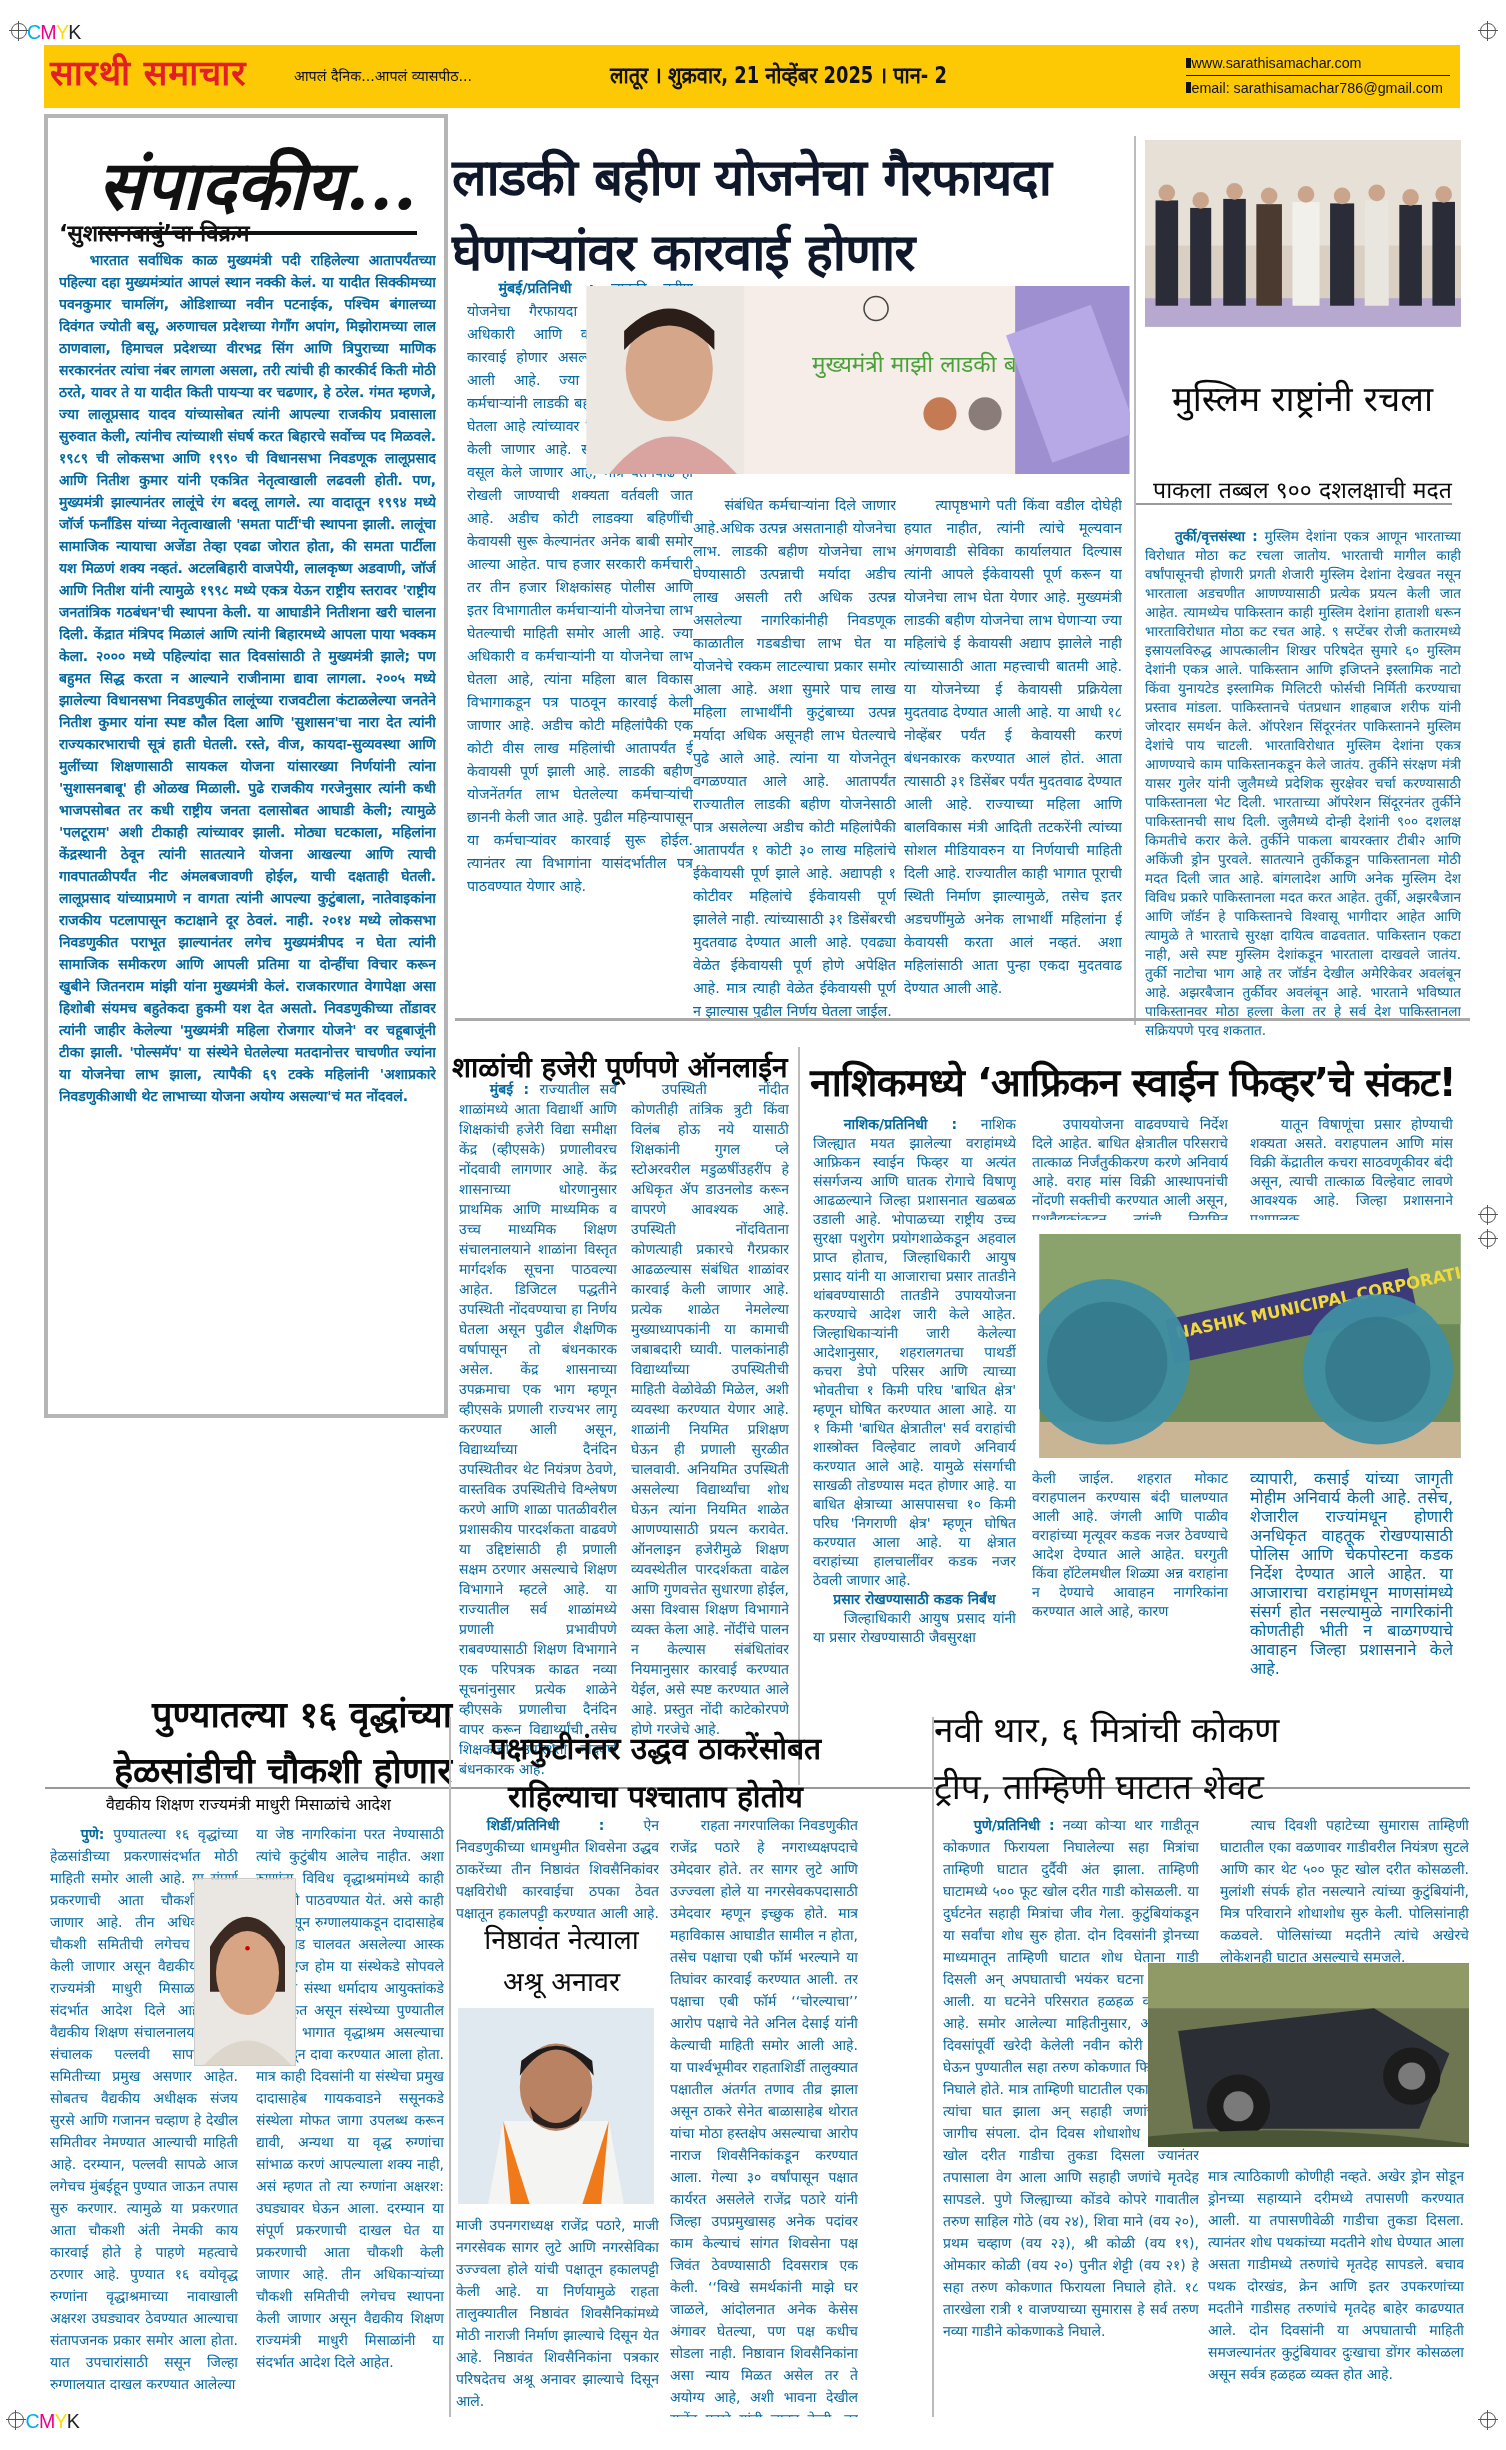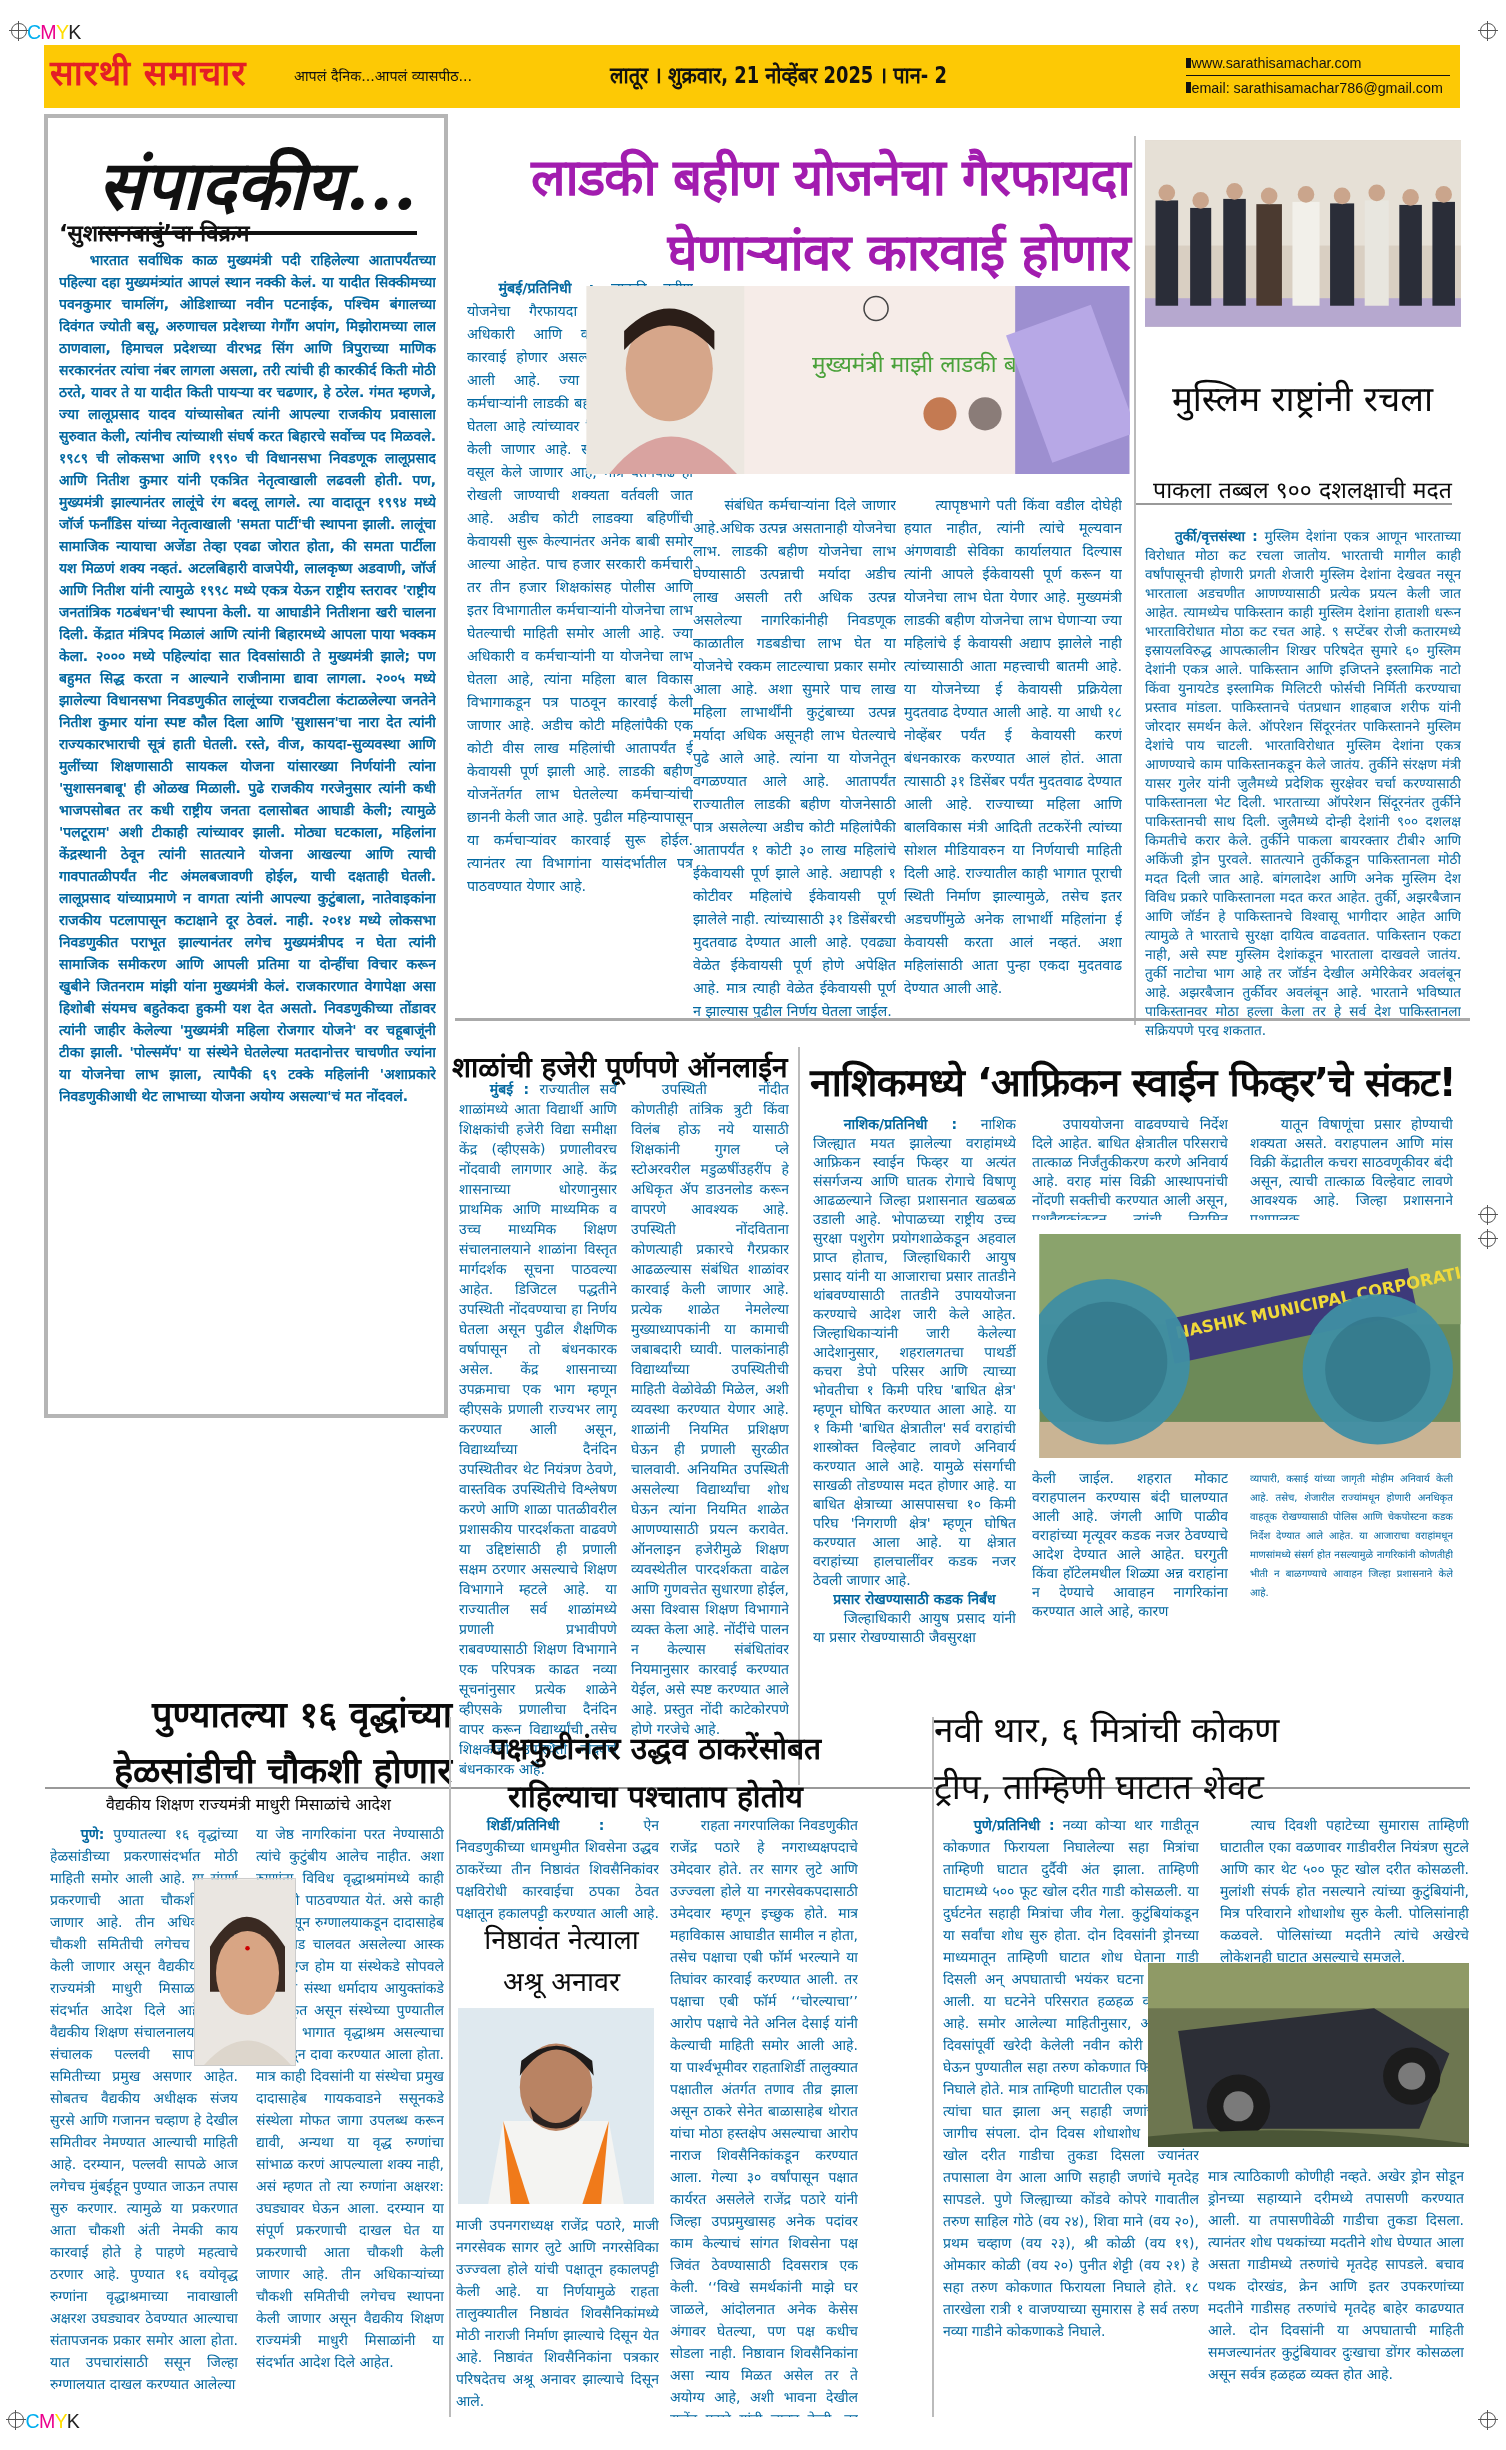--- a/index.html
+++ b/index.html
@@ -28,21 +28,21 @@
   .txt p { text-indent: 2.2em; }
   .lead { font-weight: bold; }
 
   
   .editorial { left: 44px; top: 114px; width: 404px; height: 1304px; border: 4.5px solid #b5b5b5; background: #fff; }
   .ed-title { left: 98px; top: 136px; font-family: "DejaVu Serif", serif; font-style: italic; font-weight: bold; font-size: 68px; color: #111; border-bottom: 4.5px solid #111; padding-bottom: 1.5px; }
   .ed-sub { left: 59px; top: 217px; font-size: 22.6px; font-weight: bold; color: #111; }
   .ed-body { left: 59px; top: 249px; width: 377px; height: 1160px; overflow: hidden; font-size: 14px; line-height: 22px; font-weight: bold; }
 
   
-  .h1 { font-family: "DejaVu Sans", sans-serif; font-weight: bold; color: #a21caf; text-align: right; }
+  .h1 { font-family: "DejaVu Sans", sans-serif; font-weight: bold; color: #0f172a; text-align: left; }
   .lead-h { left: 452px; top: 140px; width: 678px; font-size: 51px; line-height: 75px; letter-spacing: -0.8px; }
   .vrule { position: absolute; width: 1.5px; background: #bbb; }
   .hrule { position: absolute; height: 3px; background: #aaa; }
 
   .photo { position: absolute; overflow: hidden; }
 
   
   .hdl { position: absolute; font-weight: bold; color: #0a0a0a; font-family: "DejaVu Sans", sans-serif; }
 </style>
 </head>
@@ -196,21 +196,21 @@
       </g>
     <circle cx="90" cy="170" r="110" fill="#3f8ea3" opacity="0.95"></circle>
     <circle cx="90" cy="170" r="80" fill="#2f6f83" opacity="0.6"></circle>
     <circle cx="450" cy="180" r="100" fill="#3f8ea3" opacity="0.95"></circle>
     <circle cx="450" cy="180" r="70" fill="#2f6f83" opacity="0.6"></circle>
   </svg>
 </div>
 <div class="abs txt" style="left:1032px;top:1469px;width:196px;height:316px;overflow:hidden;font-size:14px;line-height:19px;">
     <p style="text-indent:0">केली जाईल. शहरात मोकाट वराहपालन करण्यास बंदी घालण्यात आली आहे. जंगली आणि पाळीव वराहांच्या मृत्यूवर कडक नजर ठेवण्याचे आदेश देण्यात आले आहेत. घरगुती किंवा हॉटेलमधील शिळ्या अन्न वराहांना न देण्याचे आवाहन नागरिकांना करण्यात आले आहे, कारण</p>
   </div>
-<div class="abs txt" style="left:1250px;top:1469px;width:203px;height:316px;overflow:hidden;font-size:10px;line-height:19px;">
+<div class="abs txt" style="left:1250px;top:1469px;width:203px;height:316px;overflow:hidden;font-size:16px;line-height:19px;">
     <p style="text-indent:0">व्यापारी, कसाई यांच्या जागृती मोहीम अनिवार्य केली आहे. तसेच, शेजारील राज्यांमधून होणारी अनधिकृत वाहतूक रोखण्यासाठी पोलिस आणि चेकपोस्टना कडक निर्देश देण्यात आले आहेत. या आजाराचा वराहांमधून माणसांमध्ये संसर्ग होत नसल्यामुळे नागरिकांनी कोणतीही भीती न बाळगण्याचे आवाहन जिल्हा प्रशासनाने केले आहे.</p>
   </div>
 
 <div class="hrule" style="left:45px;top:1787px;width:1425px;height:1.5px;background:#999;"></div>
 
 <div class="hdl" style="left:45px;top:1687px;width:407px;text-align:right;font-size:36px;line-height:56px;">
   <div>पुण्यातल्या १६ वृद्धांच्या</div>
   <div>हेळसांडीची चौकशी होणार</div>
 </div>
 <div class="hdl" style="left:45px;top:1793px;width:407px;text-align:center;font-size:16px;font-weight:normal;">वैद्यकीय शिक्षण राज्यमंत्री माधुरी मिसाळांचे आदेश</div>

